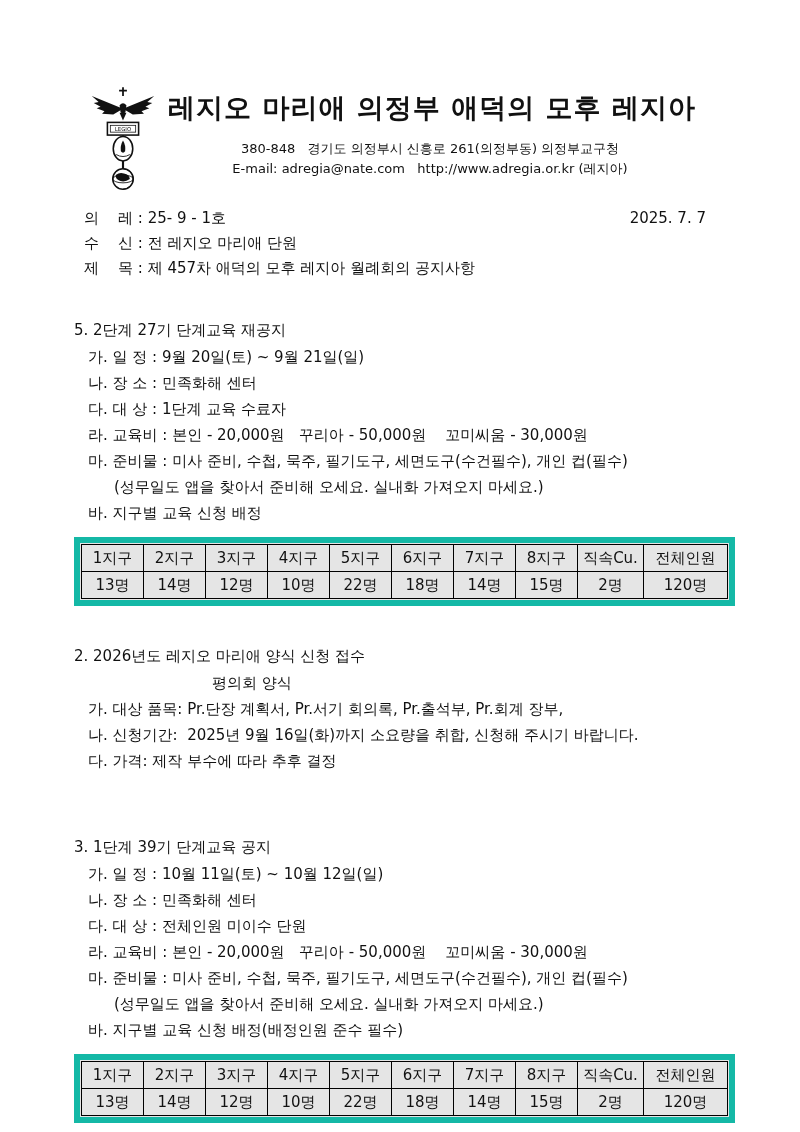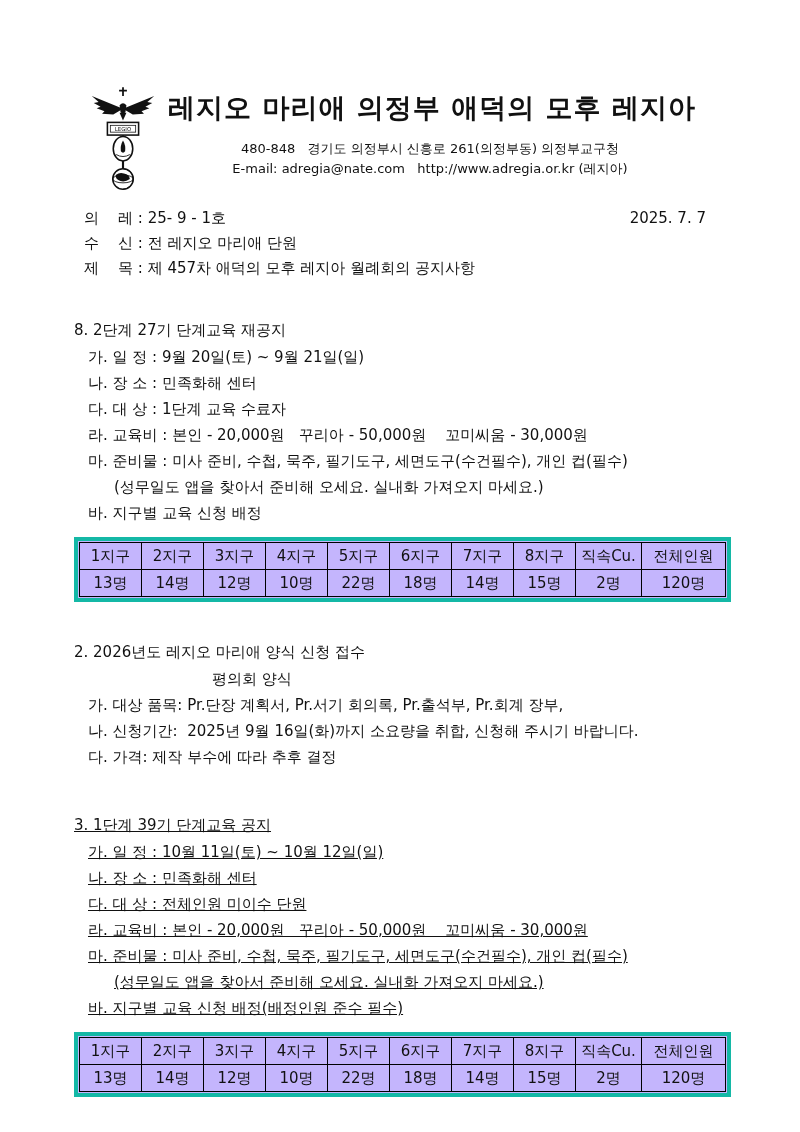--- a/index.html
+++ b/index.html
@@ -25,32 +25,32 @@
   .hdr-sub.first { margin-top:13px; }
   
   .meta { margin:16px 0 0 84px; font-size:15px; }
   .meta-row { display:flex; width:622px; line-height:25px; white-space:pre;margin-top:16px; }
   .meta-date { margin-left:auto; }
   .meta-line { line-height:25px; white-space:pre; }
   
   .sec { font-size:15px; }
   .sec1 { margin-top:36px; }
   .sec2 { margin-top:33px; }
-  .sec3 { margin-top:42px;text-decoration:underline; }
+  .sec3 { margin-top:60px; }
   .sec-heading { margin-left:74px; line-height:27px; white-space:pre; }
   .line { margin-left:88px; line-height:26px; white-space:pre; }
   .line.cont  { margin-left:114px; }
   .line.cont2 { margin-left:212px; }
   
   .tbl-wrap {
     display:inline-block;
-    border:4px solid #14b8a6;
+    border:6px solid #14b8a6;
     padding:1px;
     margin:11px 0 0 74px;
-    background:#c4b5fd;
+    background:#e5e5e5;
   }
   table { border-collapse:collapse; table-layout:fixed; }
   td {
     border:1px solid #000;
     text-align:center;
     font-size:15px;
     padding:4px 0 3px 0;
     white-space:pre;
   }
 </style>
@@ -83,38 +83,38 @@
 
       <path d="M40 76.5 v10" stroke="#111" stroke-width="2.2"></path>
 
       <circle cx="40" cy="95" r="10.5" fill="#fff" stroke="#111" stroke-width="1.6"></circle>
       <ellipse cx="40" cy="95" rx="10.5" ry="4" fill="none" stroke="#111" stroke-width="0.9"></ellipse>
       <path d="M40 84.5 a10.5 10.5 0 0 1 0 21" fill="none" stroke="#111" stroke-width="0.9"></path>
       <path d="M32.5 91 q4.5 -3.5 8.5 -1.5 q5.5 1 6 5.5 q-4.5 3.5 -9.5 2.2 q-5.5 -1.5 -5 -6.2 Z" fill="#111"></path>
     </svg>
     <div class="header-text">
       <div class="title">레지오 마리애 의정부 애덕의 모후 레지아</div>
-      <div class="hdr-sub first">480-848   경기도 의정부시 신흥로 261(의정부동) 의정부교구청</div>
+      <div class="hdr-sub first">380-848   경기도 의정부시 신흥로 261(의정부동) 의정부교구청</div>
       <div class="hdr-sub">E-mail: adregia@nate.com   http://www.adregia.or.kr (레지아)</div>
     </div>
   </div>
 
   
   <div class="meta">
     <div class="meta-row">
       <span>의    레 : 25- 9 - 1호</span>
       <span class="meta-date">2025. 7. 7</span>
     </div>
     <div class="meta-line">수    신 : 전 레지오 마리애 단원</div>
     <div class="meta-line">제    목 : 제 457차 애덕의 모후 레지아 월례회의 공지사항</div>
   </div>
 
   
   <div class="sec sec1">
-    <div class="sec-heading">8. 2단계 27기 단계교육 재공지</div>
+    <div class="sec-heading">5. 2단계 27기 단계교육 재공지</div>
     <div class="line">가. 일 정 : 9월 20일(토) ~ 9월 21일(일)</div>
     <div class="line">나. 장 소 : 민족화해 센터</div>
     <div class="line">다. 대 상 : 1단계 교육 수료자</div>
     <div class="line">라. 교육비 : 본인 - 20,000원   꾸리아 - 50,000원    꼬미씨움 - 30,000원</div>
     <div class="line">마. 준비물 : 미사 준비, 수첩, 묵주, 필기도구, 세면도구(수건필수), 개인 컵(필수)</div>
     <div class="line cont">(성무일도 앱을 찾아서 준비해 오세요. 실내화 가져오지 마세요.)</div>
     <div class="line">바. 지구별 교육 신청 배정</div>
   </div>
 
   

